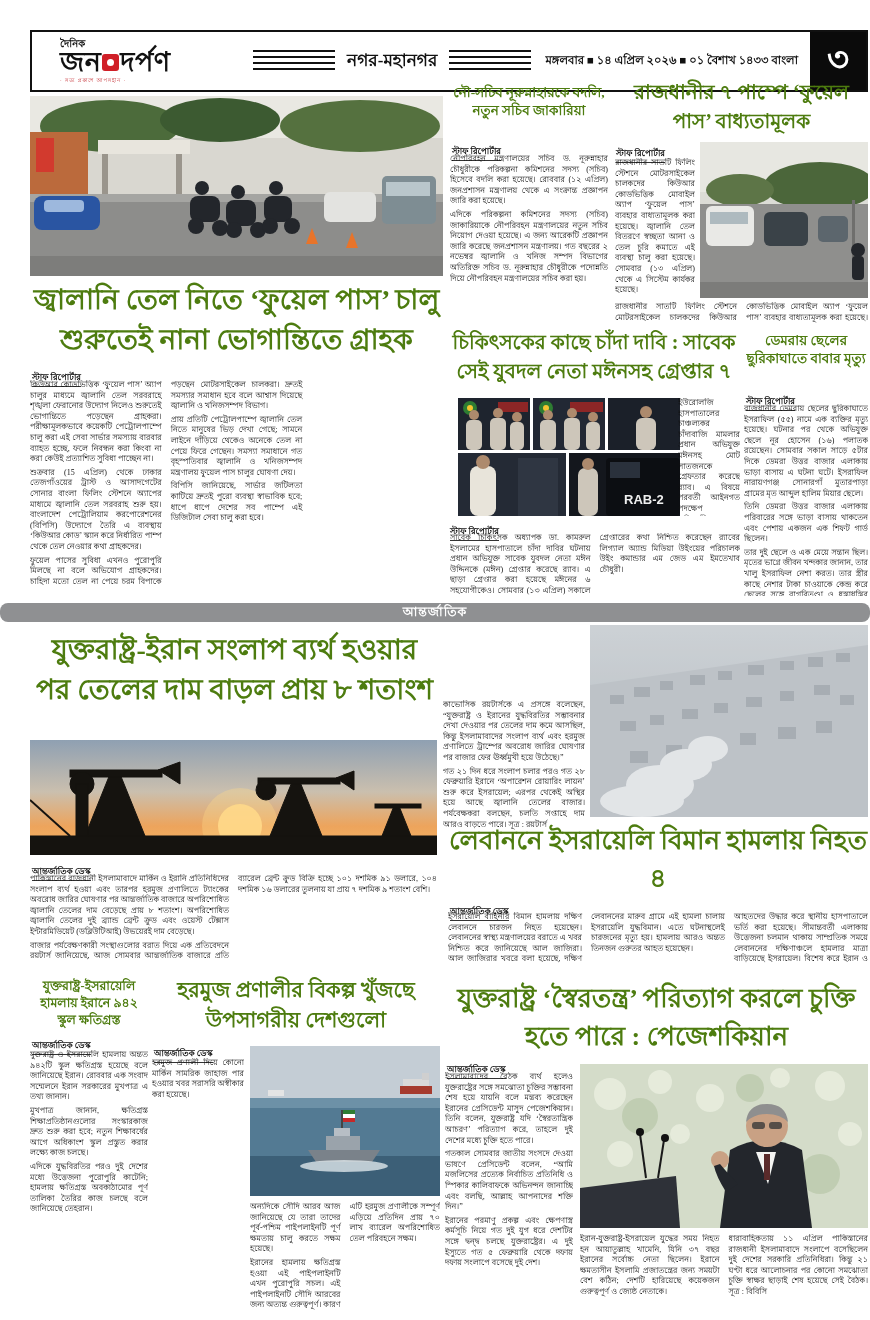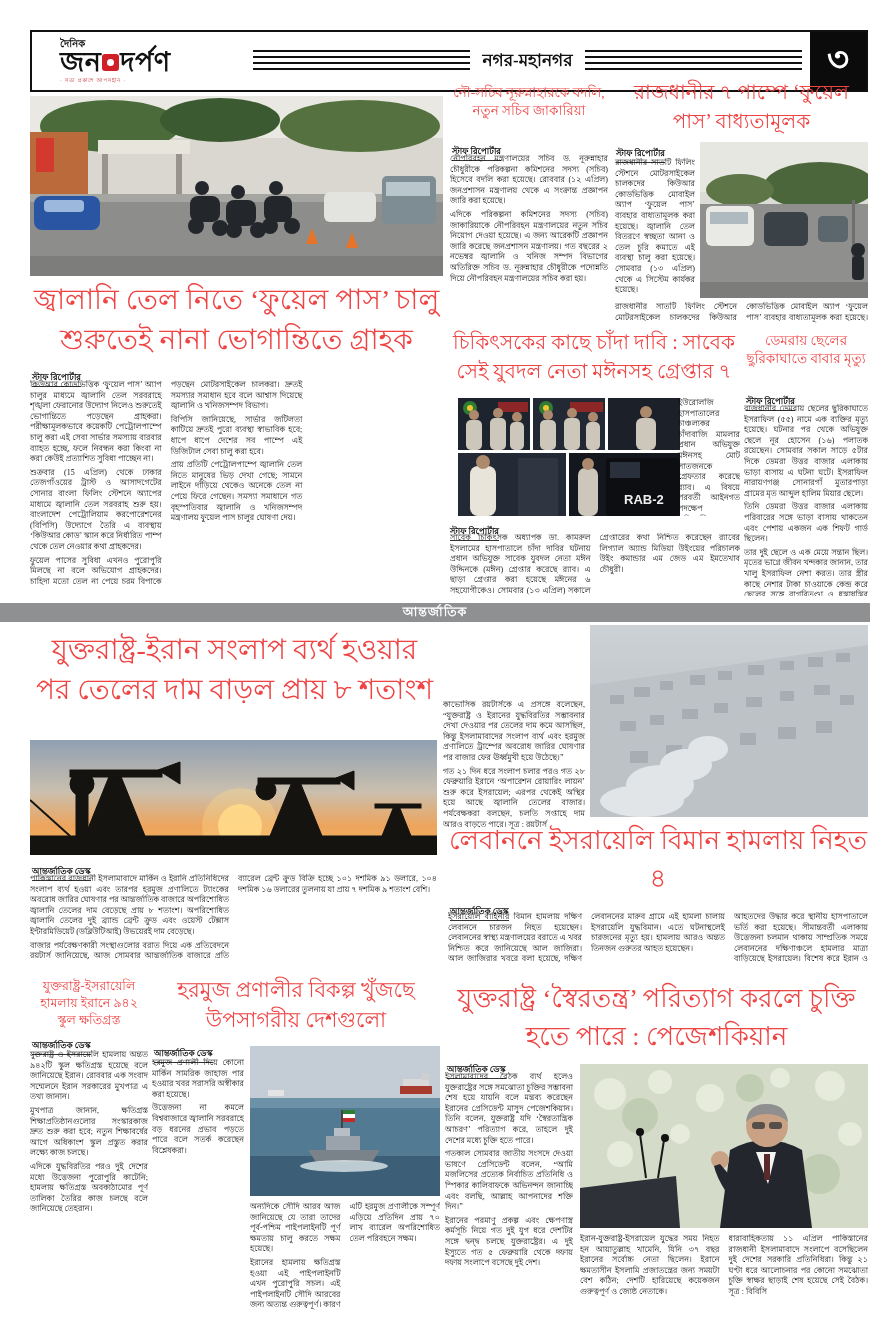--- a/index.html
+++ b/index.html
@@ -17,52 +17,53 @@
   .logo-dot{display:inline-block;width:17px;height:17px;background:#d01f27;border-radius:3px;margin:0 1px;position:relative;}
   .logo-dot::after{content:"";position:absolute;left:5px;top:5px;width:7px;height:7px;border-radius:50%;background:#fff;}
   .logo-tagline{font-size:5px;color:#c02026;letter-spacing:1px;margin-top:2px;white-space:nowrap;overflow:hidden;}
   .rule-group{flex:1;height:22px;margin:0 8px;
     background:repeating-linear-gradient(to bottom,#111 0 2px,transparent 2px 6px);}
   .section-label{font-size:17px;font-weight:bold;white-space:nowrap;padding:0 4px;}
   .dateline{font-size:11.5px;font-weight:bold;white-space:nowrap;padding:0 12px 0 6px;}
   .pagenum-box{width:56px;height:58px;background:#0b0b0b;color:#fff;display:flex;
     align-items:center;justify-content:center;font-size:34px;font-weight:bold;}
   
-  .hl{font-weight:normal;text-align:center;color:#ef4444;}
+  .hl{font-weight:bold;text-align:center;color:#4d7c0f;}
   .hl-xl{font-size:28px;line-height:40px;}
   .hl-lg{font-size:26px;line-height:38px;}
   .hl-md{font-size:20px;line-height:29px;}
   .hl-sm{font-size:13.5px;line-height:18px;}
   .byline{font-size:8.5px;font-weight:bold;display:inline-block;border-bottom:1px solid #333;padding-bottom:1px;}
   .bodytext{font-size:8px;line-height:10.6px;text-align:justify;overflow:hidden;}
   .bodytext p{margin:0 0 3px 0;}
   .cols2{column-count:2;column-gap:9px;column-fill:auto;}
   .cols3{column-count:3;column-gap:9px;column-fill:auto;}
   
   .intl-bar{left:0;top:603px;width:870px;height:19px;background:#8f9092;
-    display:flex;align-items:center;justify-content:center;}
+    display:flex;align-items:center;justify-content:center;border-radius:8px;}
   .intl-bar span{color:#fff;font-weight:bold;font-size:12.5px;letter-spacing:1px;}
   svg{display:block;}
 </style>
 </head>
 <body>
 
 <div class="abs masthead">
   <div class="logo-block">
     <div class="logo-daily">দৈনিক</div>
     <div class="logo-main">
       <span>জন</span>
       <span class="logo-dot"></span>
       <span>দর্পণ</span>
     </div>
     <div class="logo-tagline">· সত্য প্রকাশে আপসহীন ·</div>
   </div>
   <div class="rule-group"></div>
   <div class="section-label">নগর-মহানগর</div>
   <div class="rule-group"></div>
+  <div class="dateline">মঙ্গলবার ■ ১৪ এপ্রিল ২০২৬ ■ ০১ বৈশাখ ১৪৩৩ বাংলা</div>
   <div class="pagenum-box">
     <span>৩</span>
   </div>
 </div>
 
 <div class="abs" style="left:30px;top:96px;width:413px;height:180px;">
   <svg viewBox="0 0 413 180" width="413" height="180">
     <rect width="413" height="180" fill="#d9d7d0"></rect>
     <rect width="413" height="42" fill="#e9e8e2"></rect>
     <ellipse cx="80" cy="30" rx="70" ry="26" fill="#4c6b3b"></ellipse>
@@ -100,22 +101,22 @@
   </svg>
 </div>
 <div class="abs hl hl-xl" style="left:30px;top:280px;width:413px;">জ্বালানি তেল নিতে ‘ফুয়েল পাস’ চালু শুরুতেই নানা ভোগান্তিতে গ্রাহক</div>
 <div class="abs" style="left:32px;top:366px;">
   <span class="byline">স্টাফ রিপোর্টার</span>
 </div>
 <div class="abs bodytext cols3" style="left:30px;top:380px;width:413px;height:216px;">
     <p>কিউআর কোডভিত্তিক ‘ফুয়েল পাস’ অ্যাপ চালুর মাধ্যমে জ্বালানি তেল সরবরাহে শৃঙ্খলা ফেরানোর উদ্যোগ নিলেও শুরুতেই ভোগান্তিতে পড়েছেন গ্রাহকরা। পরীক্ষামূলকভাবে কয়েকটি পেট্রোলপাম্পে চালু করা এই সেবা সার্ভার সমস্যায় বারবার ব্যাহত হচ্ছে, ফলে নিবন্ধন করা কিংবা না করা কেউই প্রত্যাশিত সুবিধা পাচ্ছেন না।</p>
     <p>শুক্রবার (15 এপ্রিল) থেকে ঢাকার তেজগাঁওয়ের ট্রাস্ট ও আসাদগেটের সোনার বাংলা ফিলিং স্টেশনে অ্যাপের মাধ্যমে জ্বালানি তেল সরবরাহ শুরু হয়। বাংলাদেশ পেট্রোলিয়াম করপোরেশনের (বিপিসি) উদ্যোগে তৈরি এ ব্যবস্থায় ‘কিউআর কোড’ স্ক্যান করে নির্ধারিত পাম্প থেকে তেল নেওয়ার কথা গ্রাহকদের।</p>
     <p>ফুয়েল পাসের সুবিধা এখনও পুরোপুরি মিলছে না বলে অভিযোগ গ্রাহকদের। চাহিদা মতো তেল না পেয়ে চরম বিপাকে পড়ছেন মোটরসাইকেল চালকরা। দ্রুতই সমস্যার সমাধান হবে বলে আশ্বাস দিয়েছে জ্বালানি ও খনিজসম্পদ বিভাগ।</p>
+    <p>প্রায় প্রতিটি পেট্রোলপাম্পে জ্বালানি তেল নিতে মানুষের ভিড় দেখা গেছে; সামনে লাইনে দাঁড়িয়ে থেকেও অনেকে তেল না পেয়ে ফিরে গেছেন। সমস্যা সমাধানে গত বৃহস্পতিবার জ্বালানি ও খনিজসম্পদ মন্ত্রণালয় ফুয়েল পাস চালুর ঘোষণা দেয়।</p>
     <p>বিপিসি জানিয়েছে, সার্ভার জটিলতা কাটিয়ে দ্রুতই পুরো ব্যবস্থা স্বাভাবিক হবে; ধাপে ধাপে দেশের সব পাম্পে এই ডিজিটাল সেবা চালু করা হবে।</p>
-    <p>প্রায় প্রতিটি পেট্রোলপাম্পে জ্বালানি তেল নিতে মানুষের ভিড় দেখা গেছে; সামনে লাইনে দাঁড়িয়ে থেকেও অনেকে তেল না পেয়ে ফিরে গেছেন। সমস্যা সমাধানে গত বৃহস্পতিবার জ্বালানি ও খনিজসম্পদ মন্ত্রণালয় ফুয়েল পাস চালুর ঘোষণা দেয়।</p>
   </div>
 
 <div class="abs hl hl-sm" style="left:450px;top:84px;width:158px;">নৌ-সচিব নূরুন্নাহারকে বদলি, নতুন সচিব জাকারিয়া</div>
 <div class="abs" style="left:452px;top:140px;">
   <span class="byline">স্টাফ রিপোর্টার</span>
 </div>
 <div class="abs bodytext" style="left:450px;top:154px;width:158px;height:168px;">
     <p>নৌপরিবহন মন্ত্রণালয়ের সচিব ড. নূরুন্নাহার চৌধুরীকে পরিকল্পনা কমিশনের সদস্য (সচিব) হিসেবে বদলি করা হয়েছে। রোববার (১২ এপ্রিল) জনপ্রশাসন মন্ত্রণালয় থেকে এ সংক্রান্ত প্রজ্ঞাপন জারি করা হয়েছে।</p>
     <p>এদিকে পরিকল্পনা কমিশনের সদস্য (সচিব) জাকারিয়াকে নৌপরিবহন মন্ত্রণালয়ের নতুন সচিব নিয়োগ দেওয়া হয়েছে। এ জন্য আরেকটি প্রজ্ঞাপন জারি করেছে জনপ্রশাসন মন্ত্রণালয়। গত বছরের ২ নভেম্বর জ্বালানি ও খনিজ সম্পদ বিভাগের অতিরিক্ত সচিব ড. নূরুন্নাহার চৌধুরীকে পদোন্নতি দিয়ে নৌপরিবহন মন্ত্রণালয়ের সচিব করা হয়।</p>
   </div>
@@ -325,21 +326,20 @@
     <p>মুখপাত্র জানান, ক্ষতিগ্রস্ত শিক্ষাপ্রতিষ্ঠানগুলোর সংস্কারকাজ দ্রুত শুরু করা হবে; নতুন শিক্ষাবর্ষের আগে অধিকাংশ স্কুল প্রস্তুত করার লক্ষ্যে কাজ চলছে।</p>
     <p>এদিকে যুদ্ধবিরতির পরও দুই দেশের মধ্যে উত্তেজনা পুরোপুরি কাটেনি; হামলায় ক্ষতিগ্রস্ত অবকাঠামোর পূর্ণ তালিকা তৈরির কাজ চলছে বলে জানিয়েছে তেহরান।</p>
   </div>
 
 <div class="abs hl" style="left:152px;top:975px;width:288px;font-size:21px;line-height:30px;">হরমুজ প্রণালীর বিকল্প খুঁজছে উপসাগরীয় দেশগুলো</div>
 <div class="abs" style="left:154px;top:1042px;">
   <span class="byline">আন্তর্জাতিক ডেস্ক</span>
 </div>
 <div class="abs bodytext" style="left:152px;top:1058px;width:92px;height:254px;">
     <p>হরমুজ প্রণালী দিয়ে কোনো মার্কিন সামরিক জাহাজ পার হওয়ার খবর সরাসরি অস্বীকার করা হয়েছে।</p>
-    <p>উত্তেজনা না কমলে বিশ্ববাজারে জ্বালানি সরবরাহে বড় ধরনের প্রভাব পড়তে পারে বলে সতর্ক করেছেন বিশ্লেষকরা।</p>
   </div>
 <div class="abs" style="left:250px;top:1046px;width:190px;height:150px;">
   <svg viewBox="0 0 190 150" width="190" height="150">
     <rect width="190" height="150" fill="#c4cdd5"></rect>
     <rect y="52" width="190" height="98" fill="#537a93"></rect>
     <rect y="52" width="190" height="10" fill="#6d91a7"></rect>
     <rect y="110" width="190" height="40" fill="#3c5f77"></rect>
     <g>
       <rect x="150" y="40" width="32" height="8" fill="#a63b2e"></rect>
       <rect x="153" y="33" width="26" height="7" fill="#d9d9d9"></rect>

